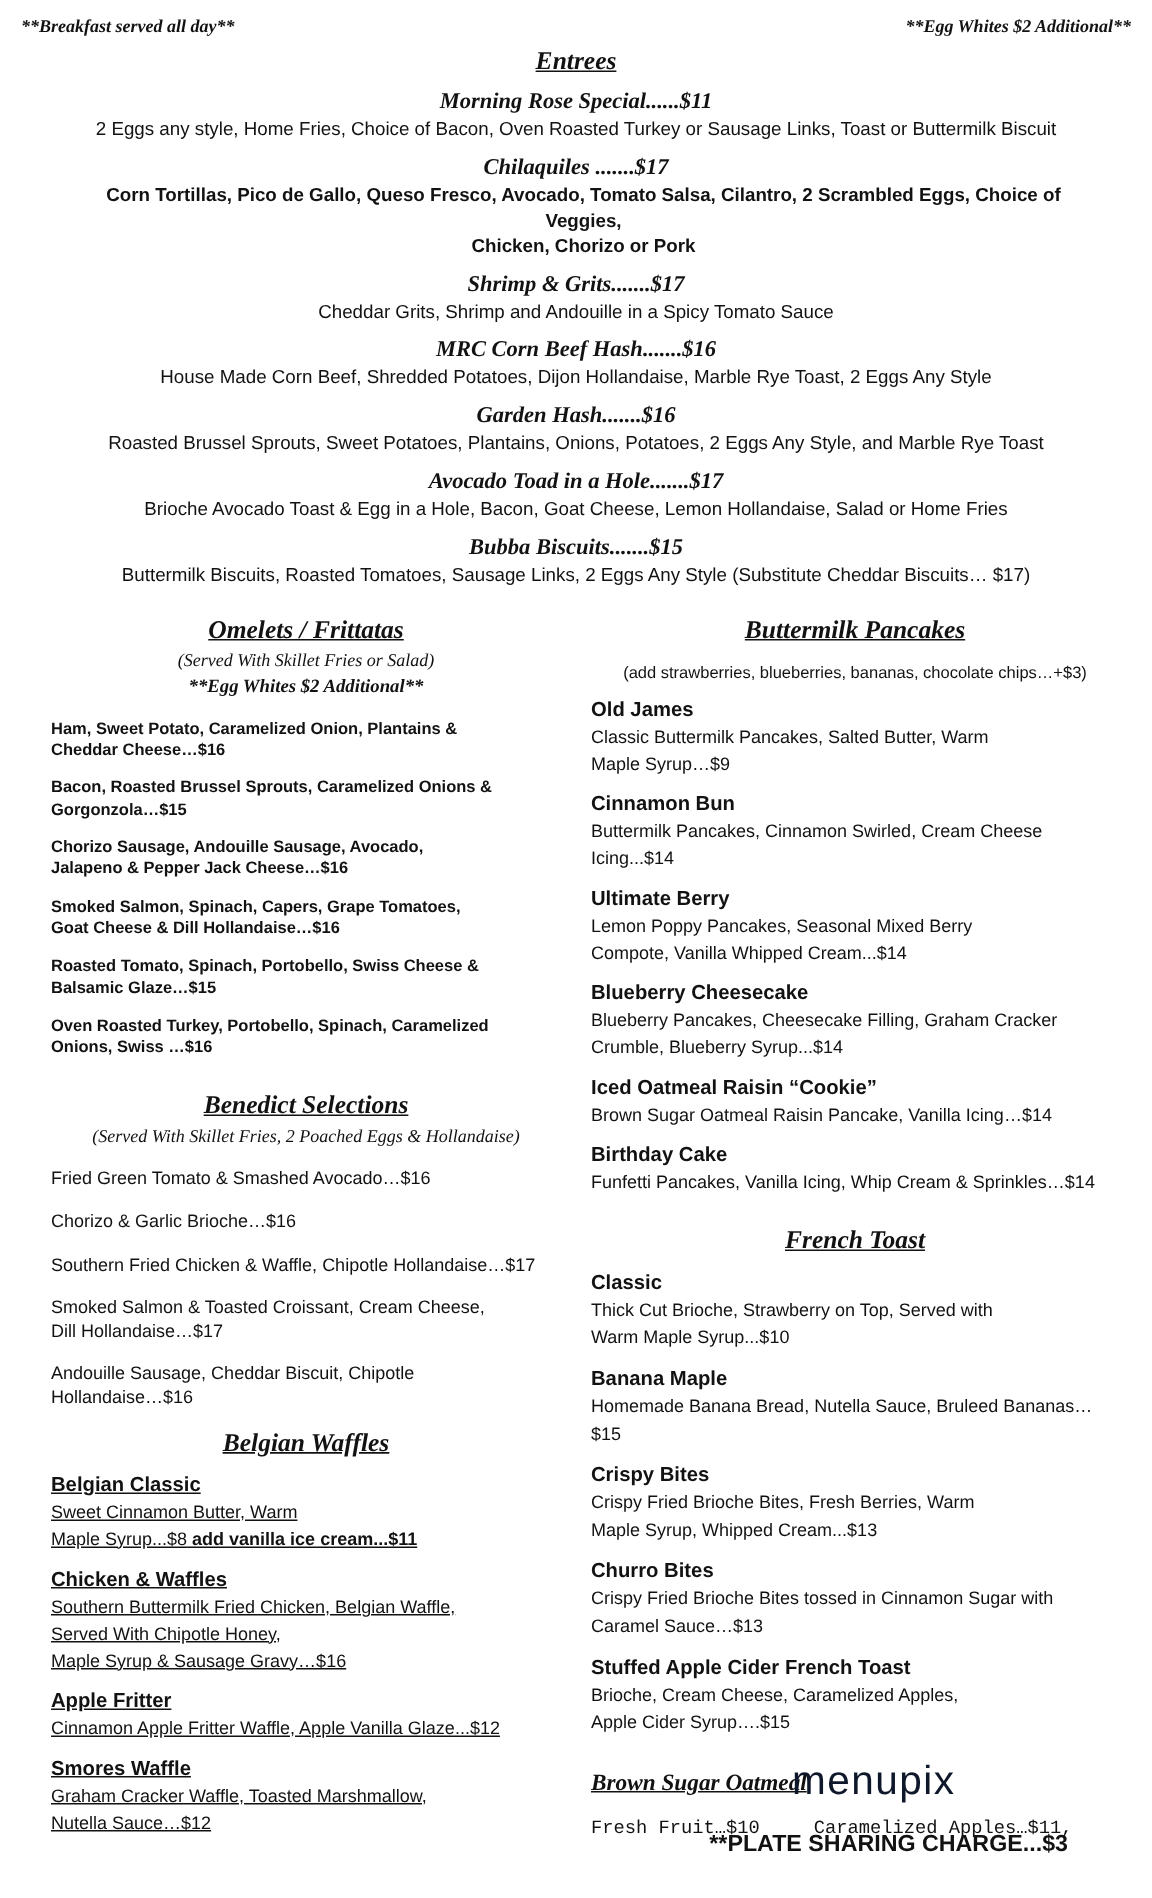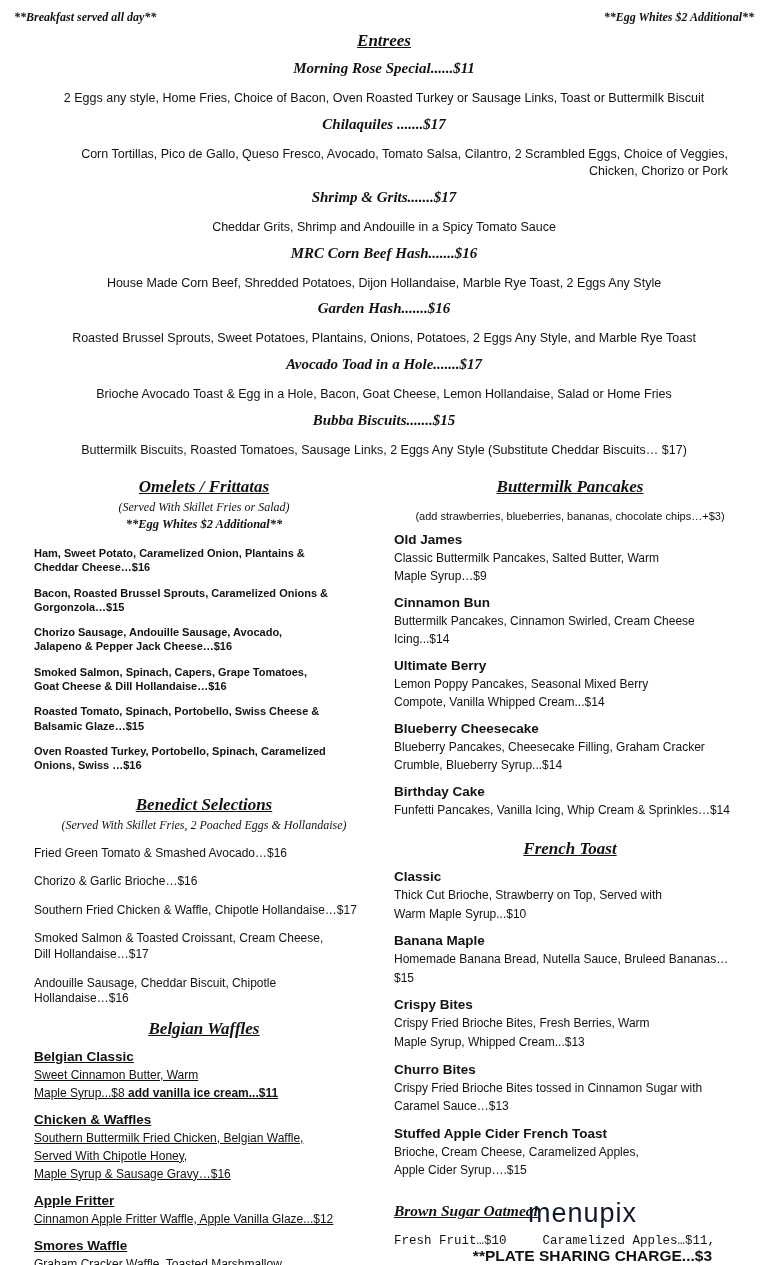--- a/index.html
+++ b/index.html
@@ -8,22 +8,22 @@
   
   .script{font-family:"Liberation Serif",serif;font-style:italic;font-weight:bold;}
   .top-notes{display:flex;justify-content:space-between;align-items:flex-start;padding:10px 14px 0 14px;}
   .top-notes .note{font-size:12px;}
   .section-title{font-family:"Liberation Serif",serif;font-style:italic;font-weight:bold;
                  font-size:17px;text-decoration:underline;text-align:center;margin:0;}
   
   .entrees{text-align:center;margin-top:6px;}
   .entree{margin-top:9px;}
   .entree-name{font-family:"Liberation Serif",serif;font-style:italic;font-weight:bold;font-size:15px;}
-  .entree-desc{font-size:12.5px;line-height:1.35;white-space:pre-line;padding:0 22px;margin-top:13px;}
-  .entree-desc.align-left{text-align:right;padding-left:50px;padding-right:40px;}
+  .entree-desc{font-size:12.5px;line-height:1.35;white-space:pre-line;padding:0 22px;margin-top:1px;}
+  .entree-desc.align-left{text-align:center;padding-left:50px;padding-right:40px;font-weight:bold;}
   
   .columns{display:flex;align-items:flex-start;margin-top:18px;}
   .col{flex:0 0 384px;box-sizing:border-box;}
   .col-left{padding-left:34px;padding-right:10px;}
   .col-right{padding-left:10px;padding-right:22px;}
   .subtitle{font-family:"Liberation Serif",serif;font-style:italic;font-size:12px;text-align:center;margin-top:3px;}
   .subnote{font-size:12.5px;text-align:center;margin-top:2px;}
   .subnote-sans{font-size:11px;text-align:center;margin-top:13px;}
   .omelets .list{margin-top:14px;font-weight:bold;}
   .omelets .item{font-size:11px;line-height:1.3;white-space:pre-line;margin-top:11px;}
@@ -171,20 +171,24 @@
             <div class="item-name">Ultimate Berry</div>
             <div class="item-desc">Lemon Poppy Pancakes, Seasonal Mixed Berry
 Compote, Vanilla Whipped Cream...$14</div>
           </div>
           <div>
             <div class="item-name">Blueberry Cheesecake</div>
             <div class="item-desc">Blueberry Pancakes, Cheesecake Filling, Graham Cracker
 Crumble, Blueberry Syrup...$14</div>
           </div>
           <div>
+            <div class="item-name">Iced Oatmeal Raisin “Cookie”</div>
+            <div class="item-desc">Brown Sugar Oatmeal Raisin Pancake, Vanilla Icing…$14</div>
+          </div>
+          <div>
             <div class="item-name">Birthday Cake</div>
             <div class="item-desc">Funfetti Pancakes, Vanilla Icing, Whip Cream &amp; Sprinkles…$14</div>
           </div>
         </div>
       </section>
 
       <section class="french">
         <h3 class="section-title">French Toast</h3>
         <div class="list">
           <div>

